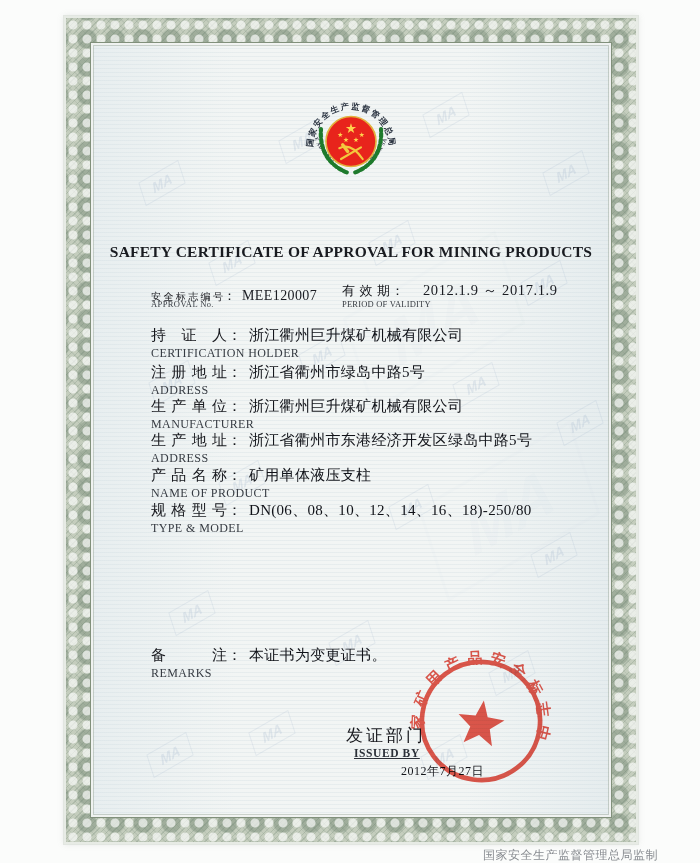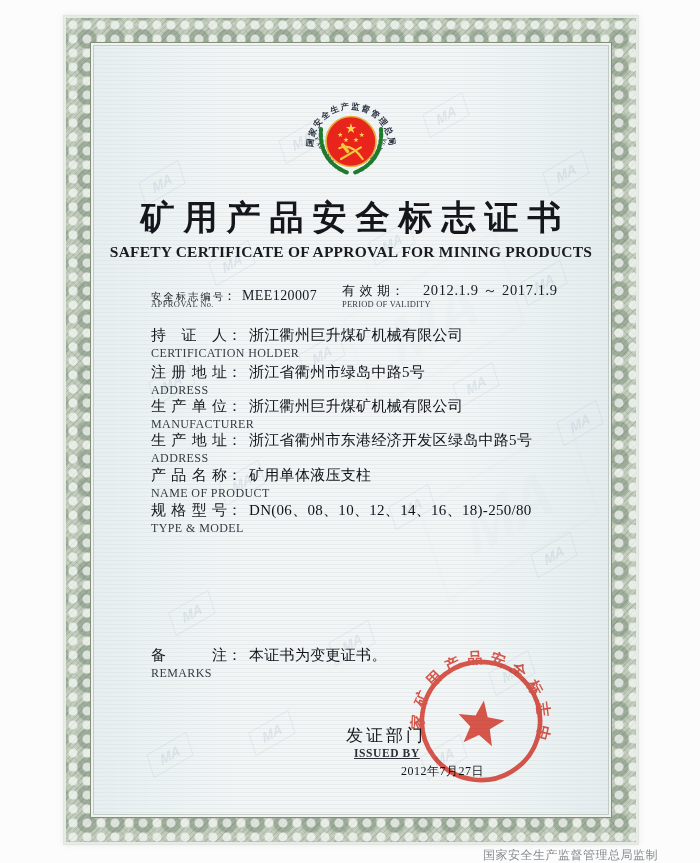--- a/index.html
+++ b/index.html
@@ -152,21 +152,20 @@
       <text x="54" y="63" text-anchor="middle" font-size="8" fill="#ffd34d">★</text>
       <text x="66" y="63" text-anchor="middle" font-size="8" fill="#ffd34d">★</text>
       <text x="73" y="58" text-anchor="middle" font-size="8" fill="#ffd34d">★</text>
       <g stroke="#f3c83e" stroke-width="2.6" stroke-linecap="round" fill="none">
         <path d="M 48 84 L 72 70"></path>
         <path d="M 46 71 Q 60 64 74 84"></path>
         <path d="M 50 67 L 56 75" stroke-width="4"></path>
       </g>
     </svg>
 
-    <div class="title">矿用产品安全标志证书</div>
     <div class="subtitle">SAFETY CERTIFICATE OF APPROVAL FOR MINING PRODUCTS</div>
 
     <div class="rowA">
       <span class="clA">安全标志编号</span><span class="colA">：</span><span class="valA">MEE120007</span>
       <span class="enA">APPROVAL No.</span>
       <span class="clB">有效期</span><span class="colB">：</span>
       <span class="valB">2012.1.9 ～ 2017.1.9</span>
       <span class="enB">PERIOD OF VALIDITY</span>
     </div>
 

